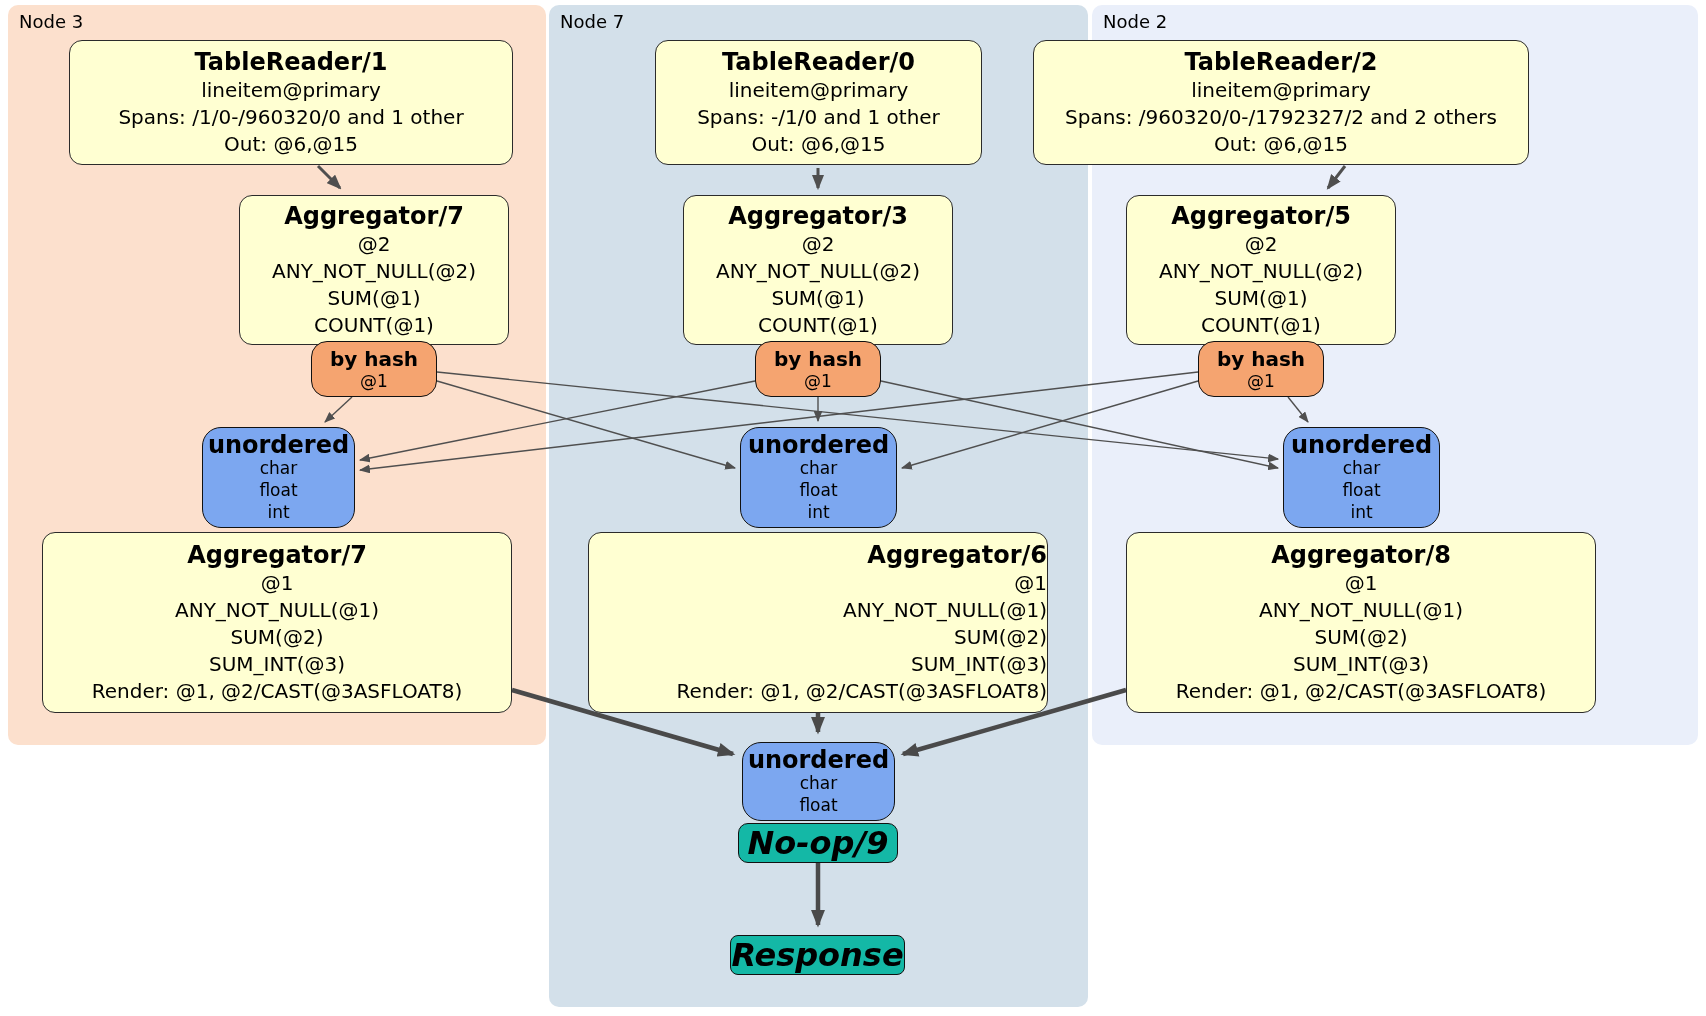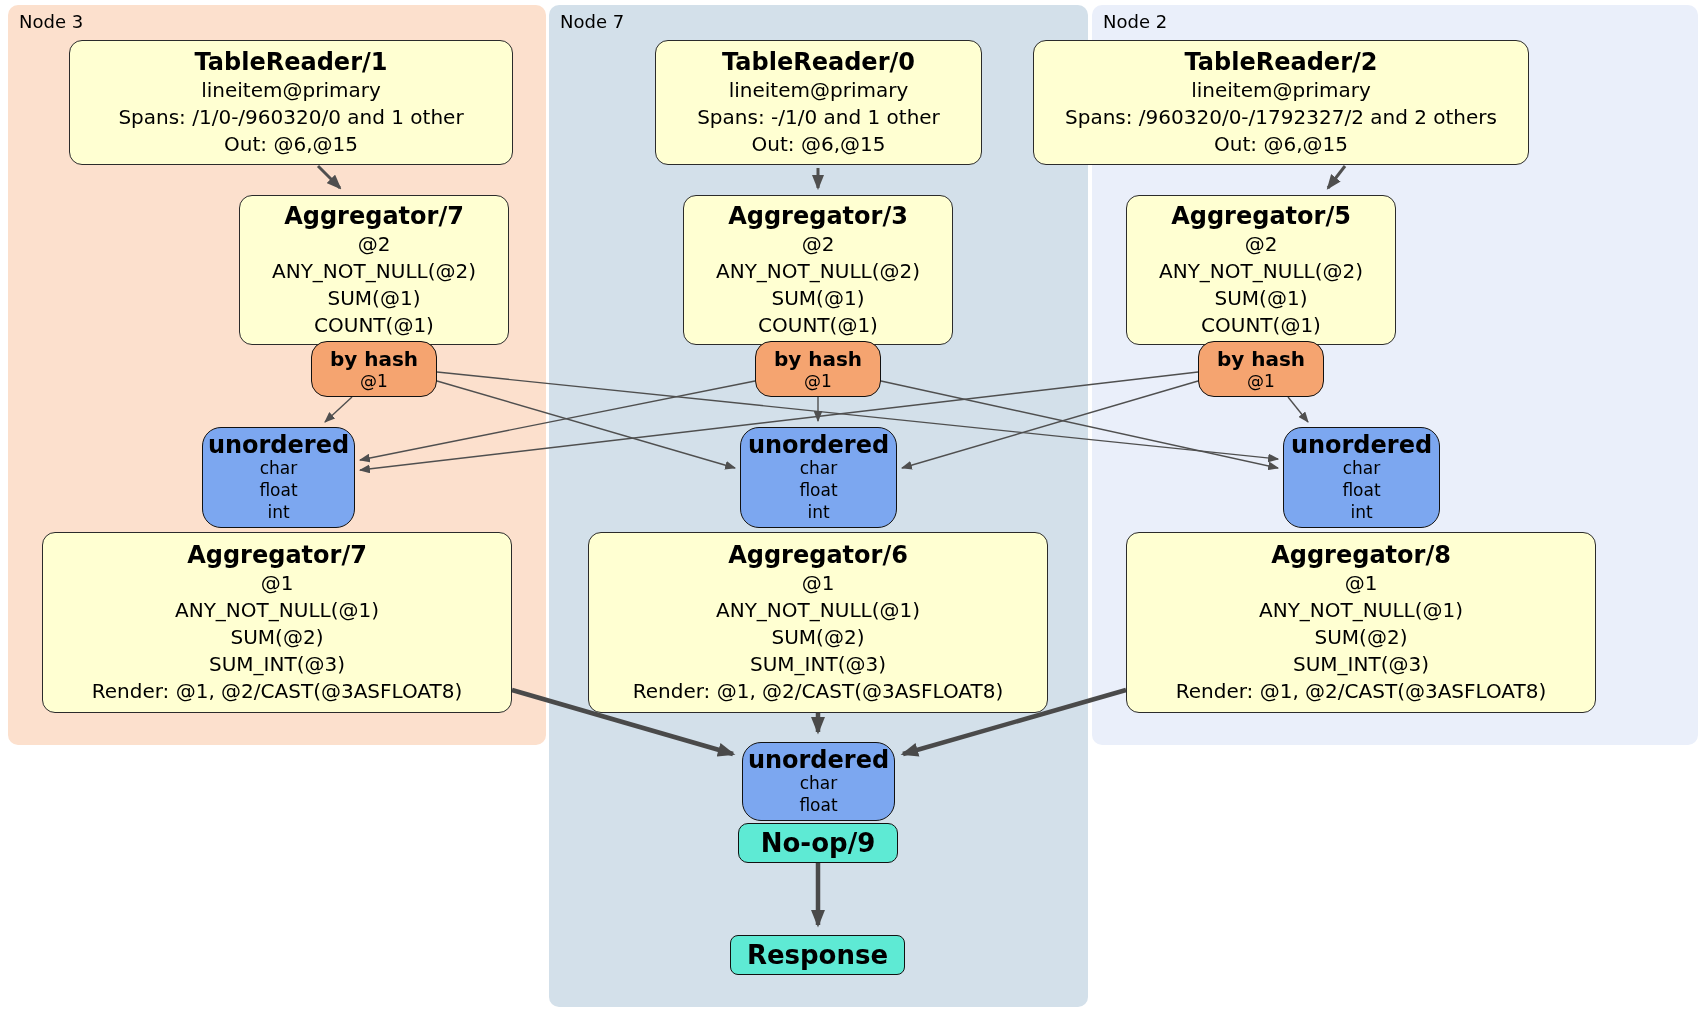--- a/index.html
+++ b/index.html
@@ -36,23 +36,23 @@
   .sync {
     position:absolute; z-index:4; box-sizing:border-box;
     background:#7ca7f0; border:1.7px solid #111; border-radius:19px;
     display:flex; flex-direction:column; justify-content:center; align-items:center;
     text-align:center;
   }
   .stitle { font-size:24px; font-weight:bold; line-height:24px; }
   .sline  { font-size:17px; line-height:22px; }
   .chip {
     position:absolute; z-index:4; box-sizing:border-box;
-    background:#5eead4; border:1.7px solid #111; border-radius:10px;
+    background:#14b8a6; border:1.7px solid #111; border-radius:10px;
     display:flex; justify-content:center; align-items:center;
-    font-size:26px; font-weight:bold; text-align:center;
+    font-size:32px; font-weight:bold; text-align:center;font-style:italic;
   }
 </style>
 </head>
 <body>
 
 <div class="canvas">
 
   <div class="cluster cluster-n3" style="left:8px;top:5px;width:538px;height:740px;">
     <span class="cluster-label">Node 3</span>
   </div>
@@ -150,21 +150,21 @@
   <div class="router" style="left:755px;top:341px;width:126px;height:56px;">
     <div class="rtitle">by hash</div>
     <div class="rline">@1</div>
   </div>
   <div class="sync" style="left:740px;top:427px;width:157px;height:101px;">
     <div class="stitle">unordered</div>
     <div class="sline">char</div>
     <div class="sline">float</div>
     <div class="sline">int</div>
   </div>
-  <div class="pbox" style="left:588px;top:532px;width:460px;height:181px;">
+  <div class="pbox" style="left:588px;top:532px;width:460px;height:181px;align-items:flex-end;">
     <div class="ptitle">Aggregator/6</div>
     <div class="pline">@1</div>
     <div class="pline">ANY_NOT_NULL(@1)</div>
     <div class="pline">SUM(@2)</div>
     <div class="pline">SUM_INT(@3)</div>
     <div class="pline">Render: @1, @2/CAST(@3ASFLOAT8)</div>
   </div>
 
   <div class="pbox" style="left:1033px;top:40px;width:496px;height:125px;">
     <div class="ptitle">TableReader/2</div>

